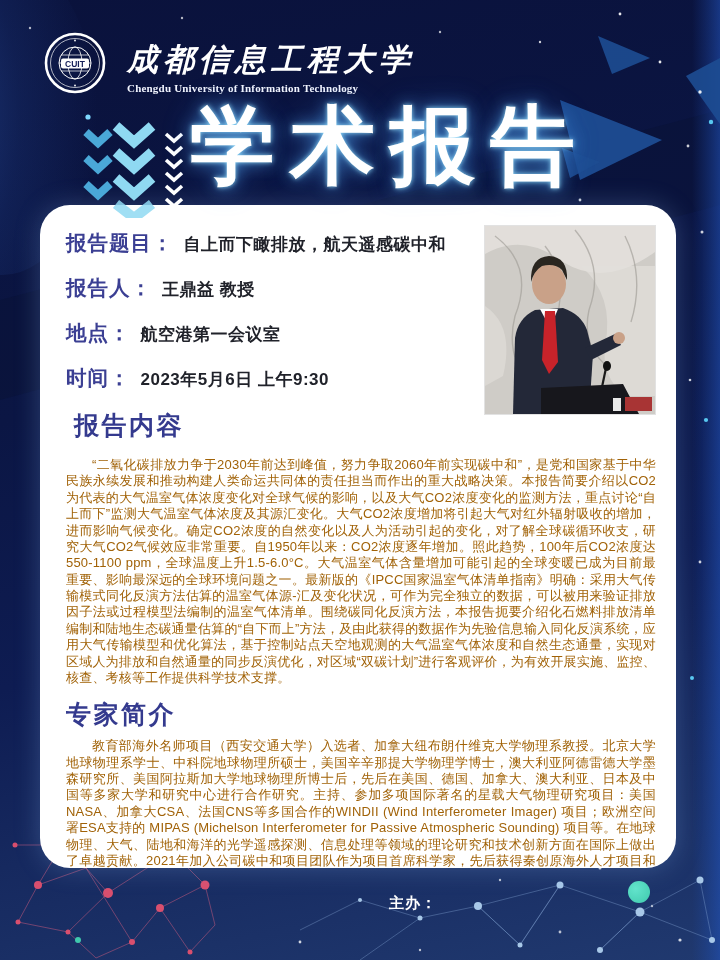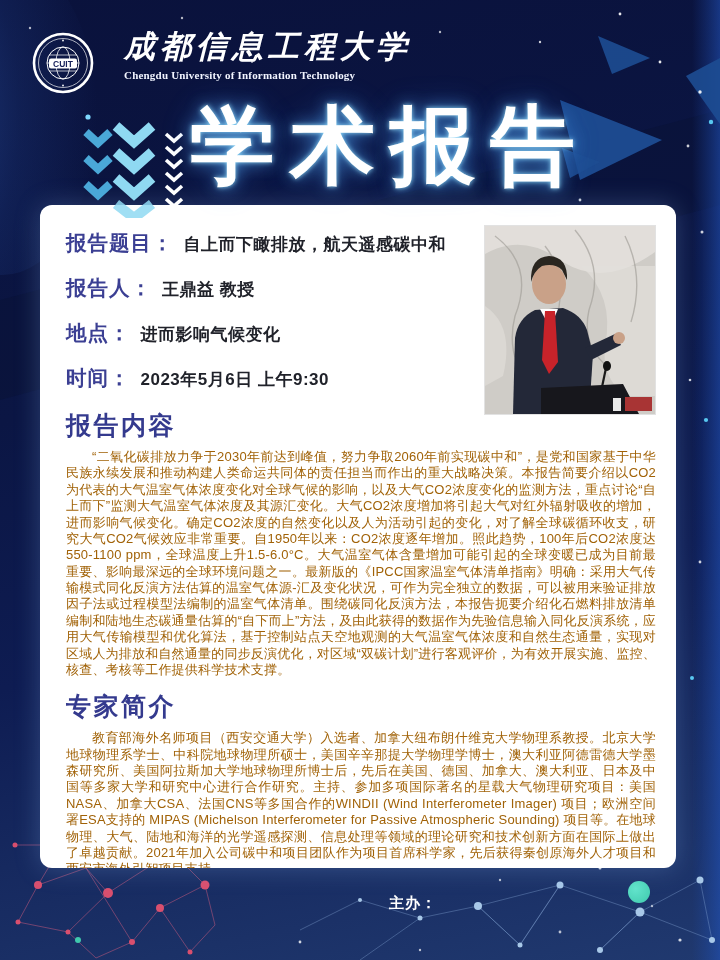--- a/index.html
+++ b/index.html
@@ -4,48 +4,48 @@
 <style>
   html,body{margin:0;padding:0;background:#000;}
   .poster{
     position:relative;width:720px;height:960px;overflow:hidden;
     background:linear-gradient(168deg,#0a123c 0%,#0b1644 38%,#0e1c52 62%,#16295f 78%,#20396f 100%);
     font-family:"Liberation Sans",sans-serif;
   }
   .bg-svg{position:absolute;left:0;top:0;width:720px;height:960px;}
 
   
-  .univ-header{position:absolute;left:32px;top:32px;display:flex;align-items:flex-start;gap:30px;z-index:3;}
+  .univ-header{position:absolute;left:44px;top:32px;display:flex;align-items:flex-end;gap:21px;z-index:3;}
   .logo{width:62px;height:62px;flex:0 0 auto;}
   .univ-zh{font-family:Liberation Mono, monospace;font-style:italic;font-weight:bold;
     font-size:31px;color:#ffffff;letter-spacing:5px;line-height:34px;}
   .univ-en{font-family:"Liberation Serif",serif;font-weight:bold;font-size:11px;
     color:#f2f5ff;letter-spacing:0.2px;margin-top:3px;}
 
   
   .title-row{position:absolute;left:82px;top:96px;display:flex;align-items:flex-start;z-index:3;text-align:center;}
   .chevrons{width:104px;height:108px;margin-top:14px;}
   .poster-title{
     margin:0 0 0 4px;font-size:85px;line-height:100px;font-weight:900;color:#ffffff;
     letter-spacing:15px;white-space:nowrap;
     text-shadow:0 0 5px rgba(150,225,255,.95),0 0 16px rgba(90,180,255,.65),0 0 30px rgba(70,150,255,.45);
   }
 
   
   .card{
     position:absolute;left:40px;top:205px;width:636px;height:663px;box-sizing:border-box;
-    background:#ffffff;border-radius:12px;padding:20px 20px 12px 26px;overflow:hidden;z-index:2;
+    background:#ffffff;border-radius:30px;padding:20px 20px 12px 26px;overflow:hidden;z-index:2;
     box-shadow:0 0 26px rgba(150,200,255,.25);
   }
   .info-photo{display:flex;align-items:flex-start;}
   .info-col{flex:1 1 auto;min-width:0;padding-top:3px;}
   .info-row{display:flex;align-items:baseline;margin-bottom:13px;line-height:30px;}
   .info-label{color:#3b3f93;font-weight:bold;font-size:20.5px;letter-spacing:1px;flex:0 0 auto;margin-right:10px;white-space:nowrap;}
   .info-value{color:#20222a;font-weight:600;font-size:17px;letter-spacing:0.5px;}
-  .section-h{color:#343a8e;font-size:25px;font-weight:900;letter-spacing:2.5px;margin:0;}
+  .section-h{color:#343a8e;font-size:25px;font-weight:900;letter-spacing:2.5px;margin:8px;}
   .info-col .section-h{margin-top:14px;}
   .photo{width:170px;height:188px;flex:0 0 auto;margin-left:10px;border:1px solid #e2e2e2;}
   .body-text{font-size:13px;line-height:1.26;color:#a16207;text-align:justify;text-indent:2em;
     margin:7px 0 0;letter-spacing:0.2px;}
   .bio-h{margin:12px 0 0;}
 
   
   .organizer{position:absolute;left:389px;top:892px;display:flex;color:#ffffff;
     font-weight:bold;font-size:15px;line-height:22px;z-index:3;letter-spacing:1px;}
   .org-label{margin-right:9px;white-space:nowrap;}
@@ -202,21 +202,21 @@
         <div class="info-row">
           <span class="info-label">报告题目：</span>
           <span class="info-value">自上而下瞰排放，航天遥感碳中和</span>
         </div>
         <div class="info-row">
           <span class="info-label">报告人：</span>
           <span class="info-value">王鼎益 教授</span>
         </div>
         <div class="info-row">
           <span class="info-label">地点：</span>
-          <span class="info-value">进而影响气候变化</span>
+          <span class="info-value">航空港第一会议室</span>
         </div>
         <div class="info-row">
           <span class="info-label">时间：</span>
           <span class="info-value">2023年5月6日 上午9:30</span>
         </div>
         <h2 class="section-h">报告内容</h2>
       </div>
 
       <svg class="photo" viewBox="0 0 170 188" xmlns="http://www.w3.org/2000/svg">
         <rect width="170" height="188" fill="#cfccc7"></rect>

